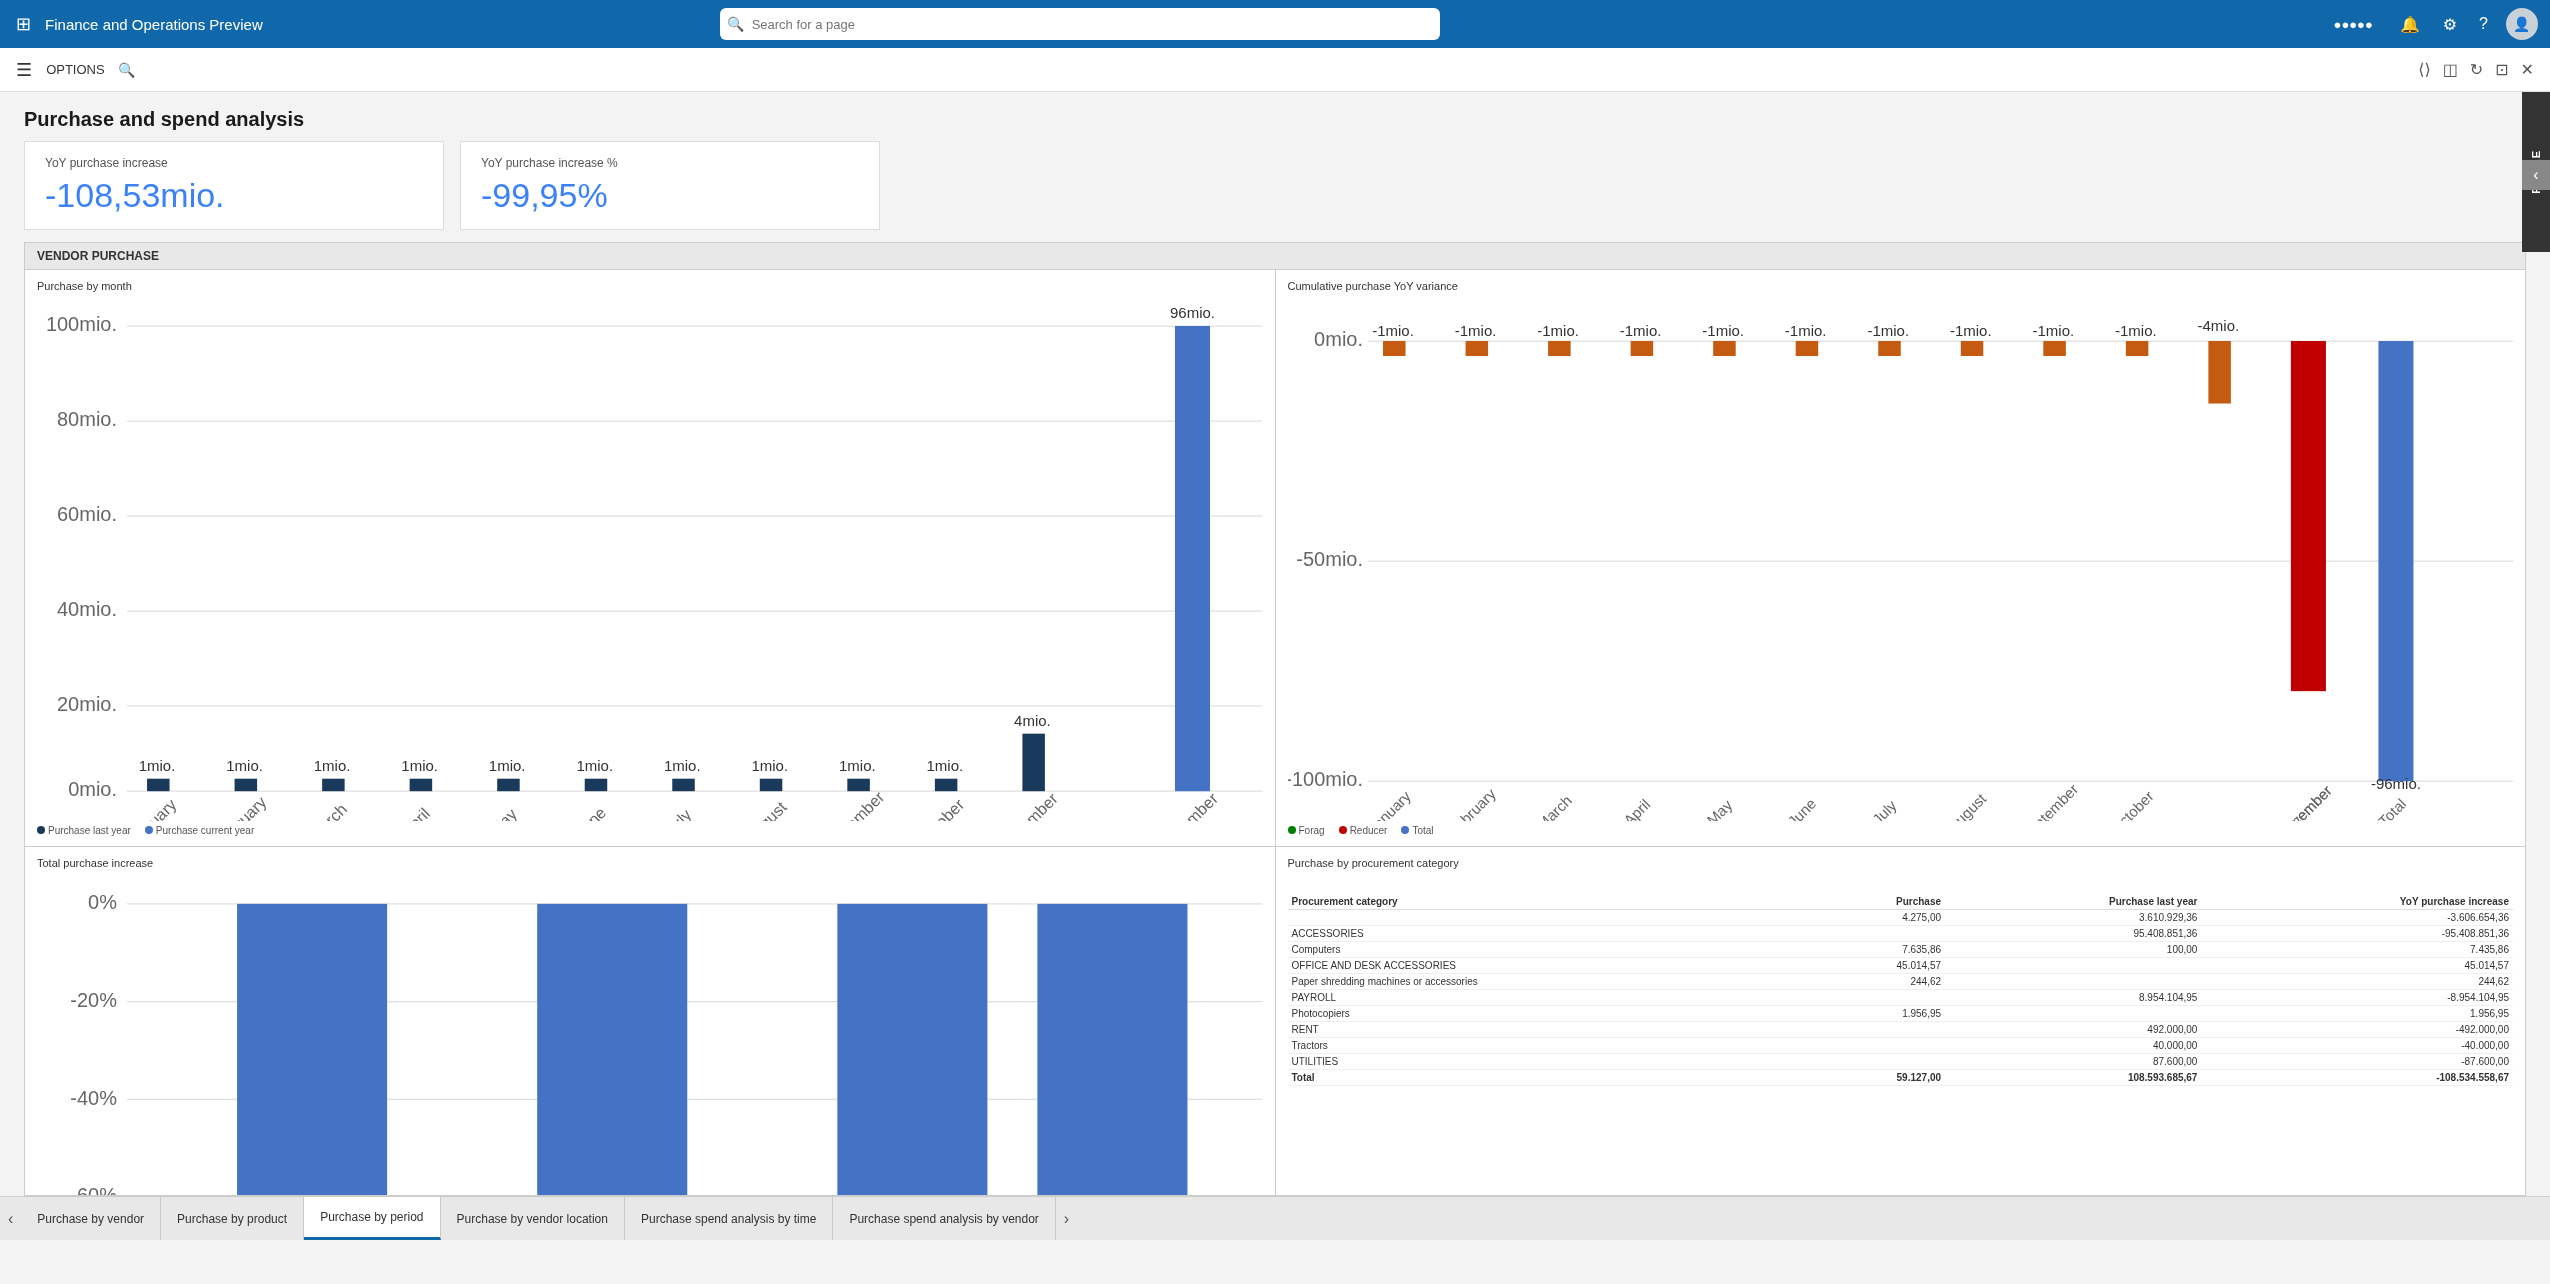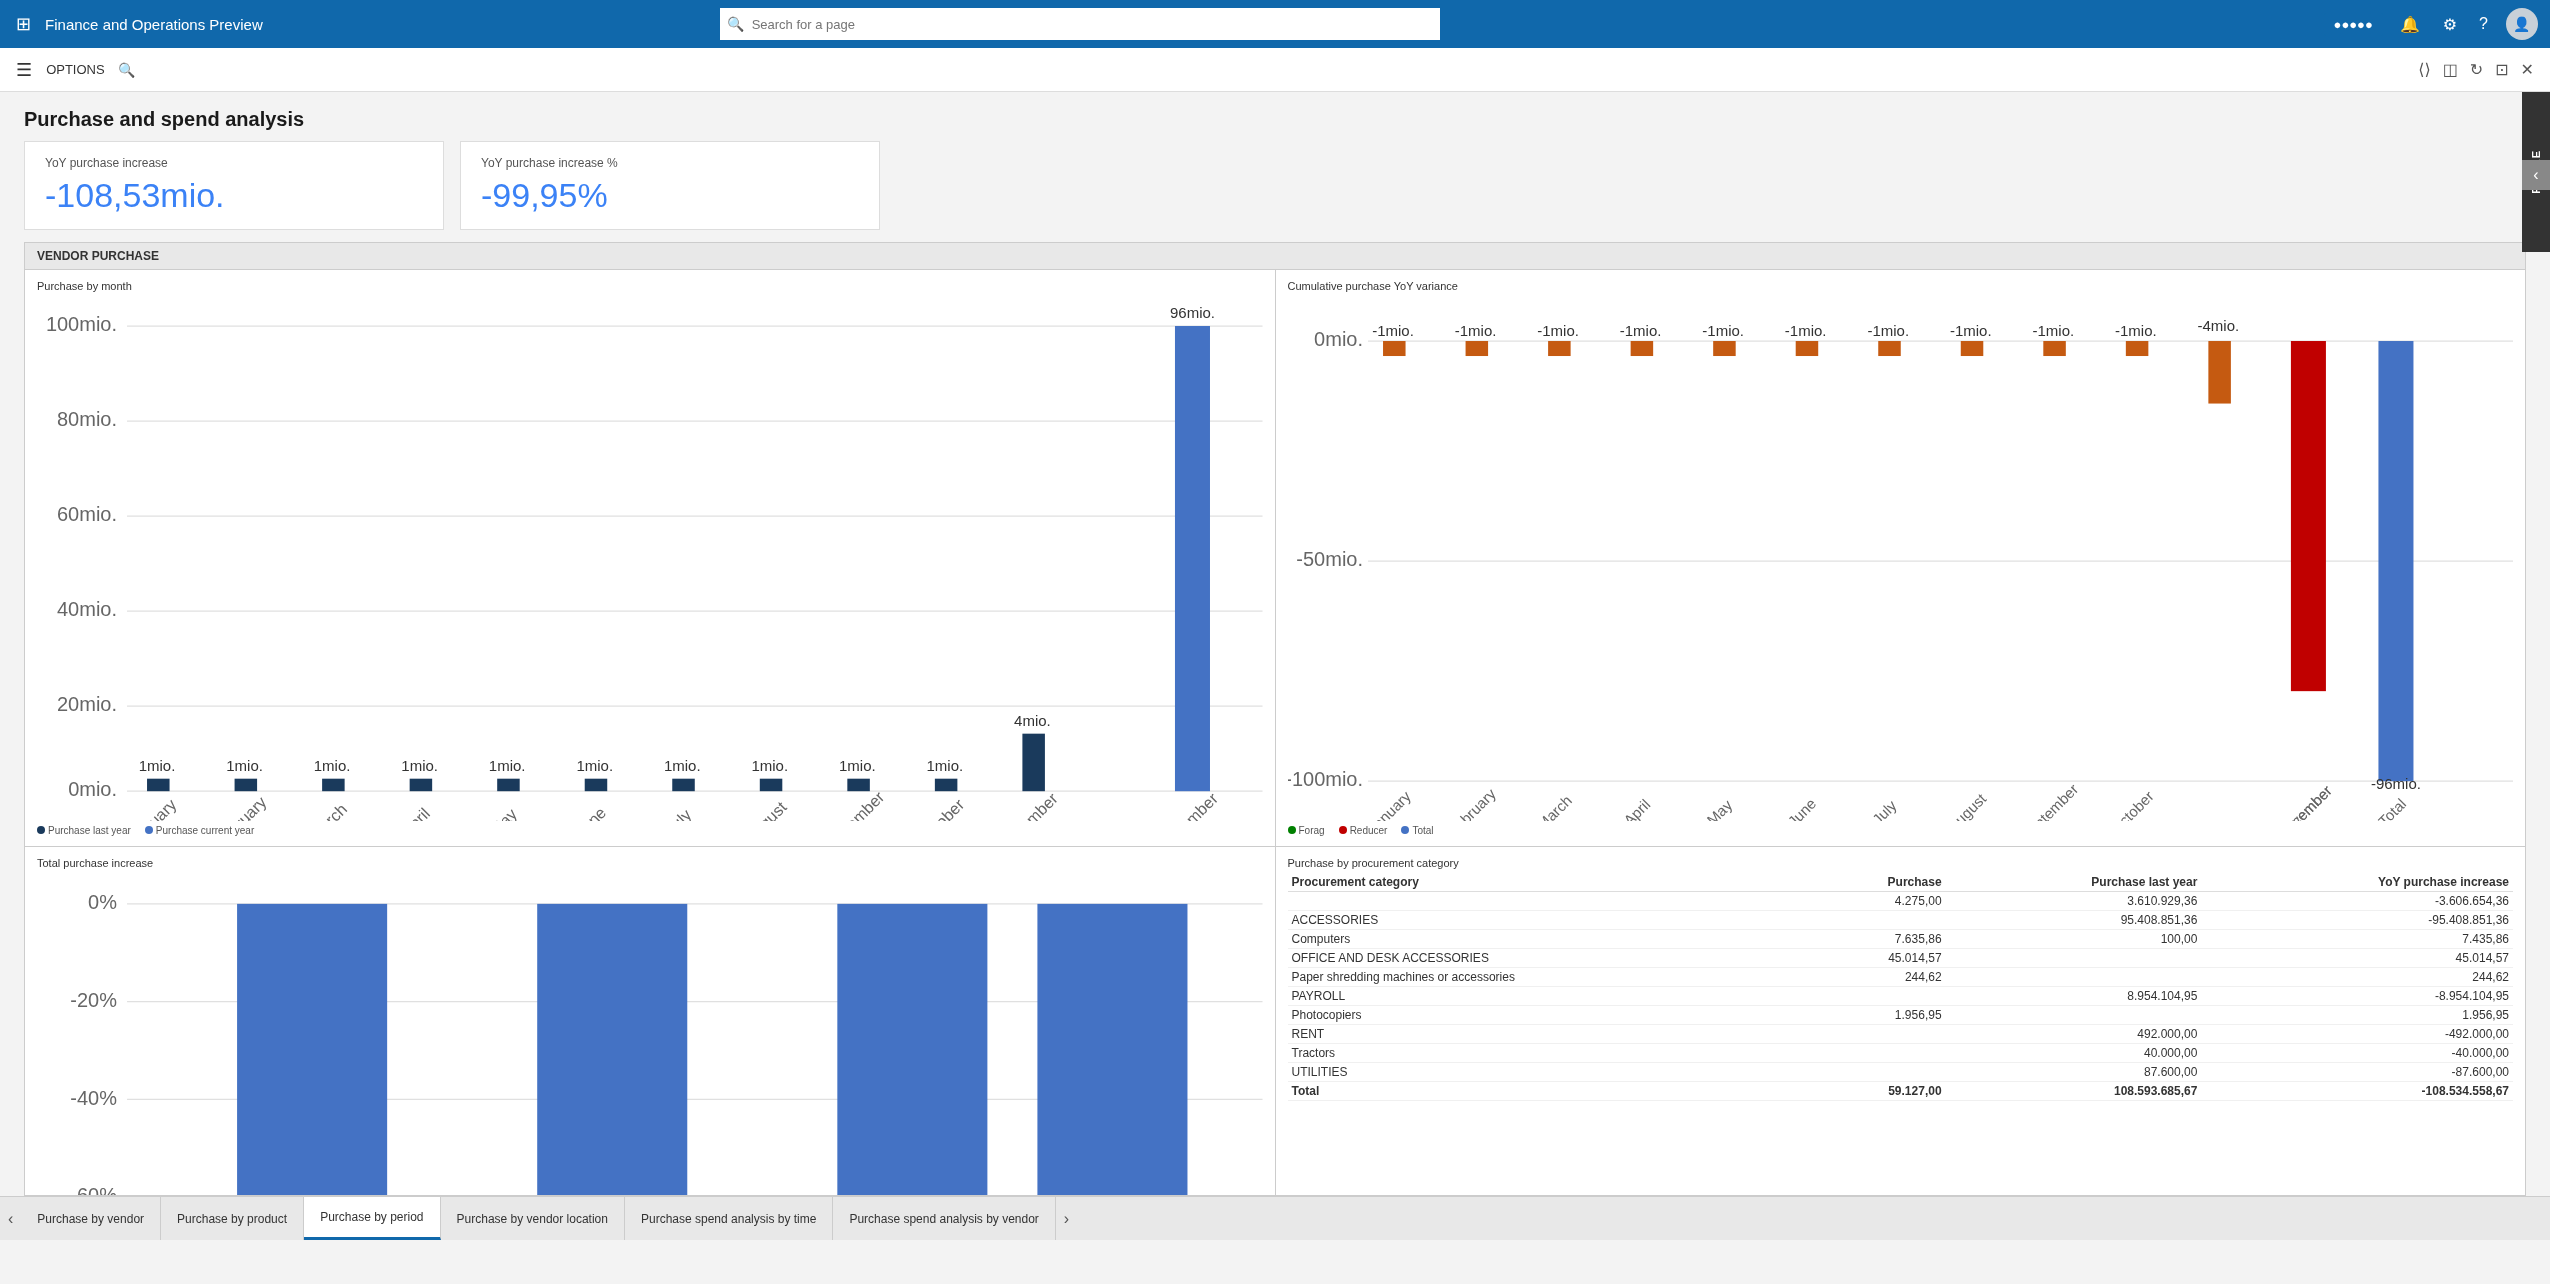--- a/index.html
+++ b/index.html
@@ -29,21 +29,21 @@
     }
     .nav-search {
       flex: 1;
       max-width: 720px;
       margin: 0 auto;
       position: relative;
     }
     .nav-search input {
       width: 100%;
       height: 32px;
-      border-radius: 0;
+      border-radius: 6px;
       border: none;
       padding: 0 10px 0 32px;
       font-size: 13px;
       color: #b91c1c;
       background: white;
     }
     .nav-search .search-icon {
       position: absolute;
       left: 8px;
       top: 50%;
@@ -220,21 +220,22 @@
       width: 8px;
       height: 8px;
       border-radius: 50%;
       margin-right: 3px;
     }
 
     
     .data-table {
       width: 100%;
       border-collapse: collapse;
-      font-size: 12px;
+      font-size: 10px;
+      margin-top: 21px;
     }
     .data-table th {
       font-weight: 600;
       color: #333;
       text-align: right;
       padding: 2px 4px;
       border-bottom: 1px solid #ddd;
     }
     .data-table th:first-child {
       text-align: left;

